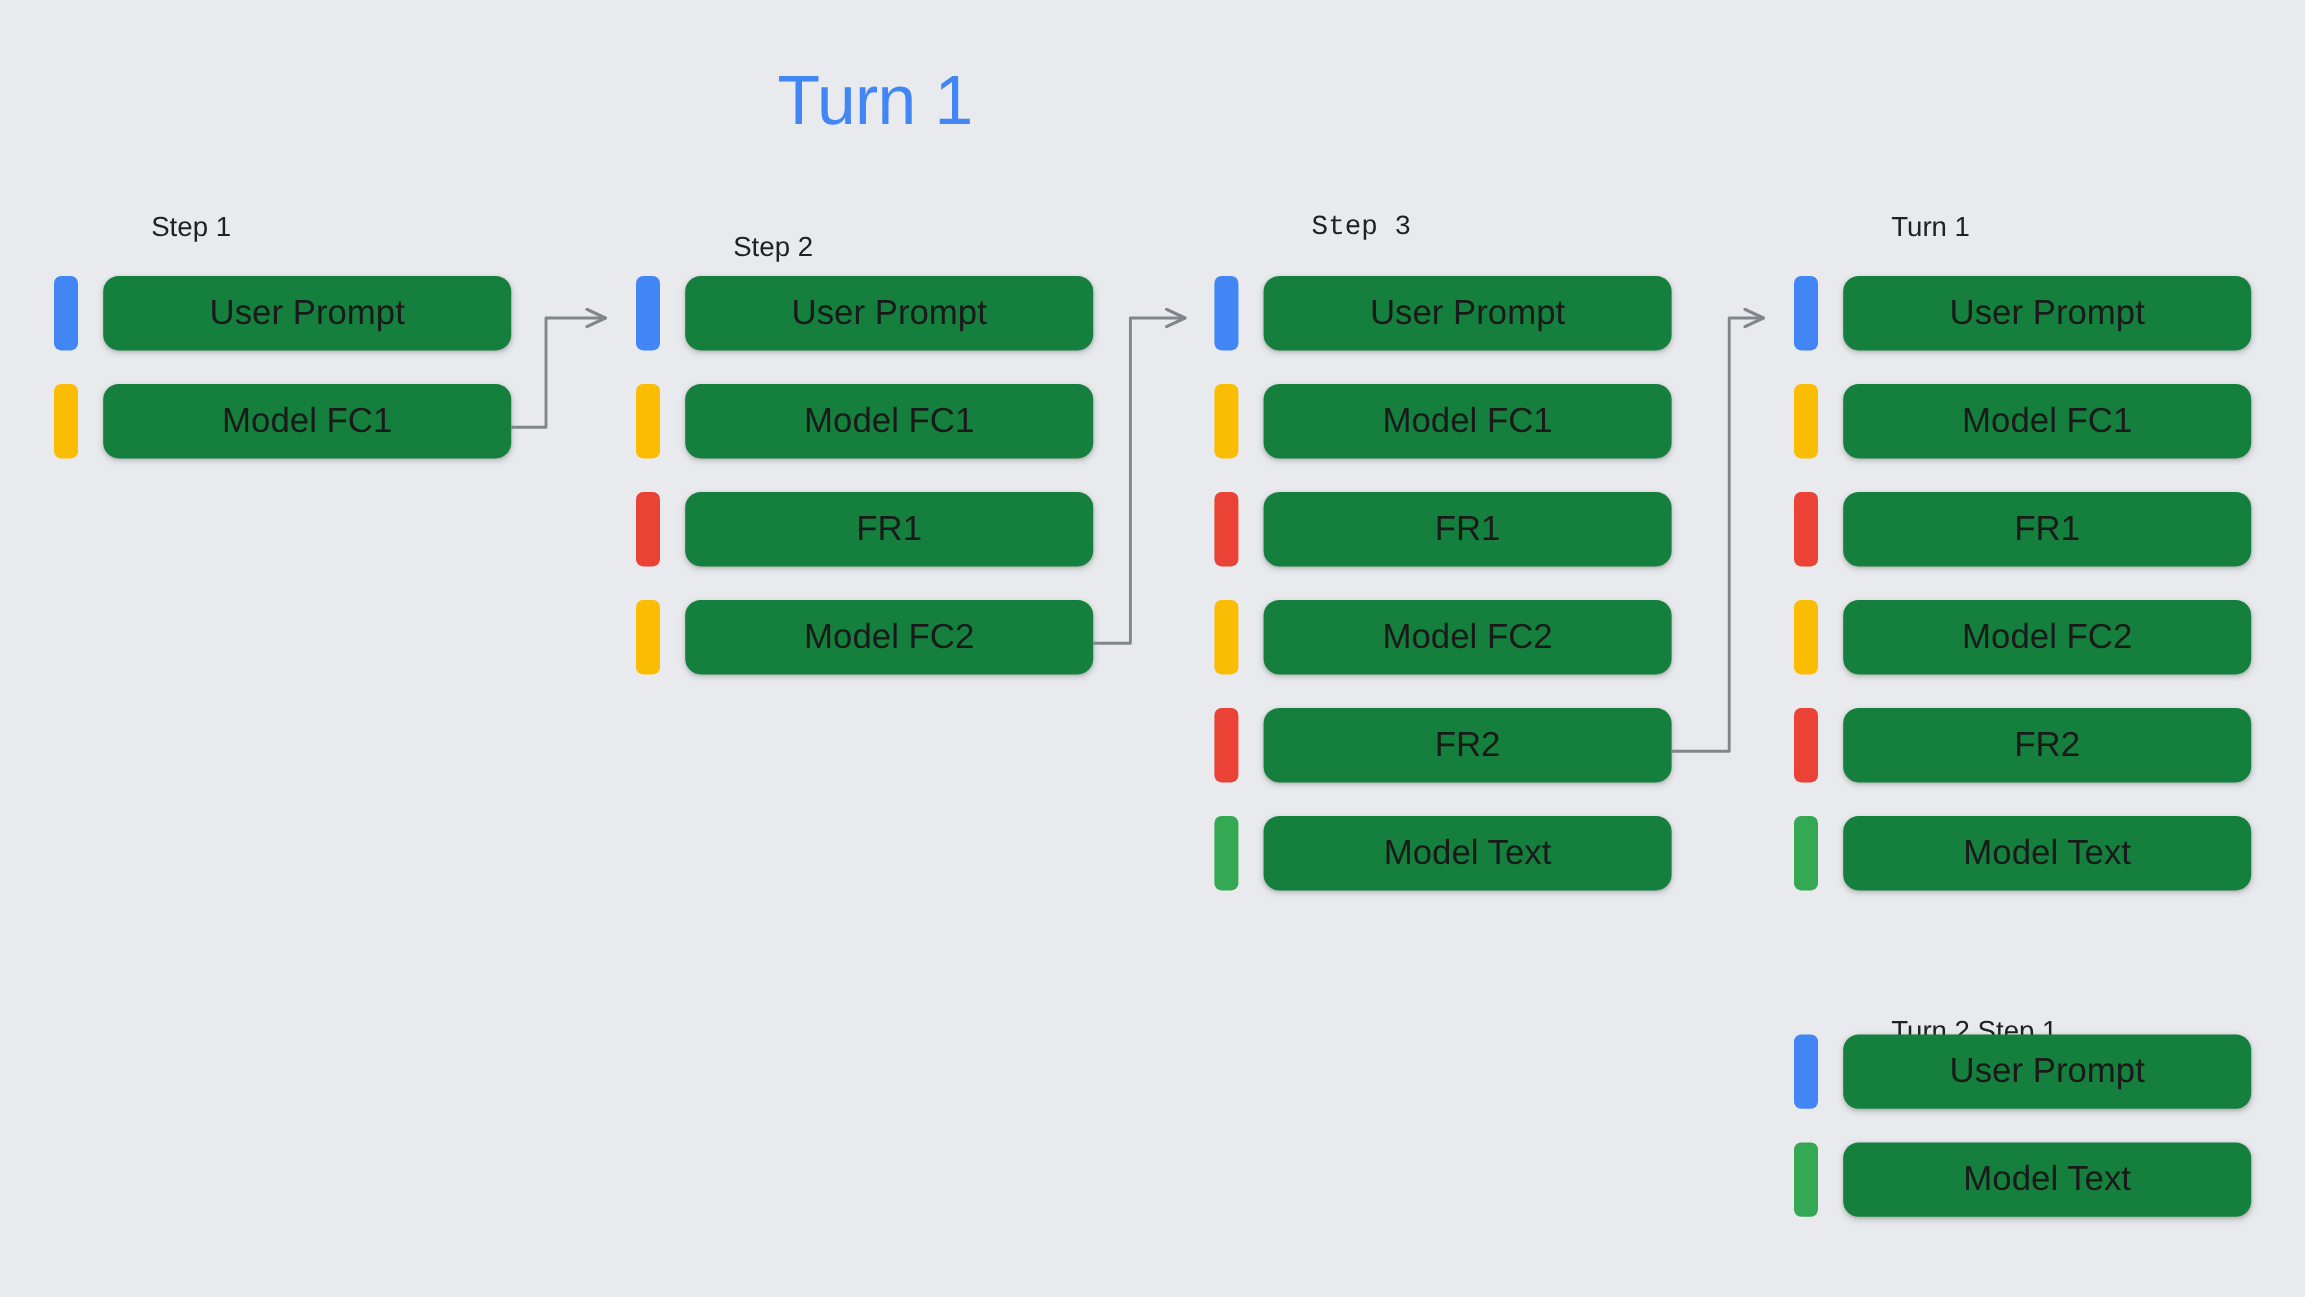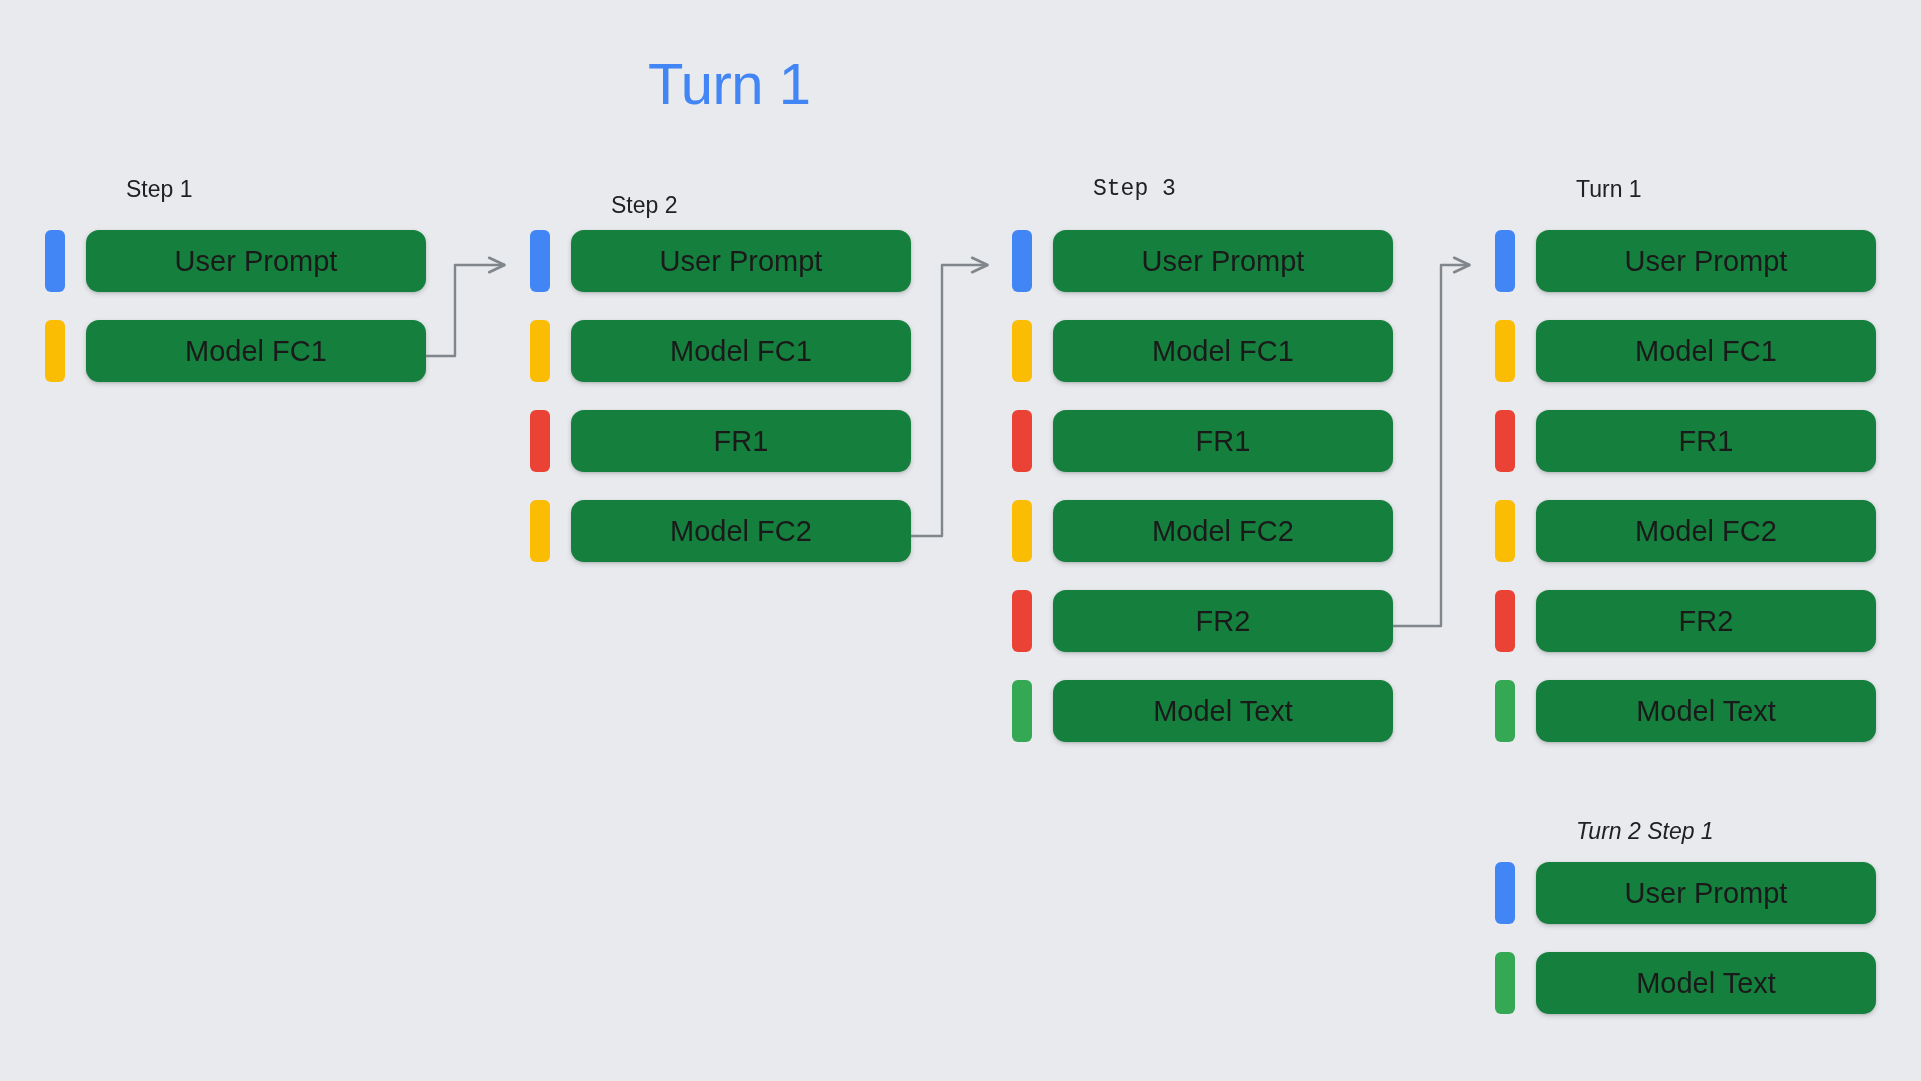--- a/index.html
+++ b/index.html
@@ -148,21 +148,21 @@
   </div>
   <div class="card-row" style="left:1495px;top:590px;">
     <div class="bar red"></div>
     <div class="card">FR2</div>
   </div>
   <div class="card-row" style="left:1495px;top:680px;">
     <div class="bar green"></div>
     <div class="card">Model Text</div>
   </div>
 
-  <div class="col-label" style="left:1537px;top:820px;font-style:italic;">Turn 2 Step 1</div>
+  <div class="col-label" style="left:1537px;top:848px;">Turn 2 Step 1</div>
 
   <div class="card-row" style="left:1495px;top:862px;">
     <div class="bar blue"></div>
     <div class="card">User Prompt</div>
   </div>
   <div class="card-row" style="left:1495px;top:952px;">
     <div class="bar green"></div>
     <div class="card">Model Text</div>
   </div>
 

